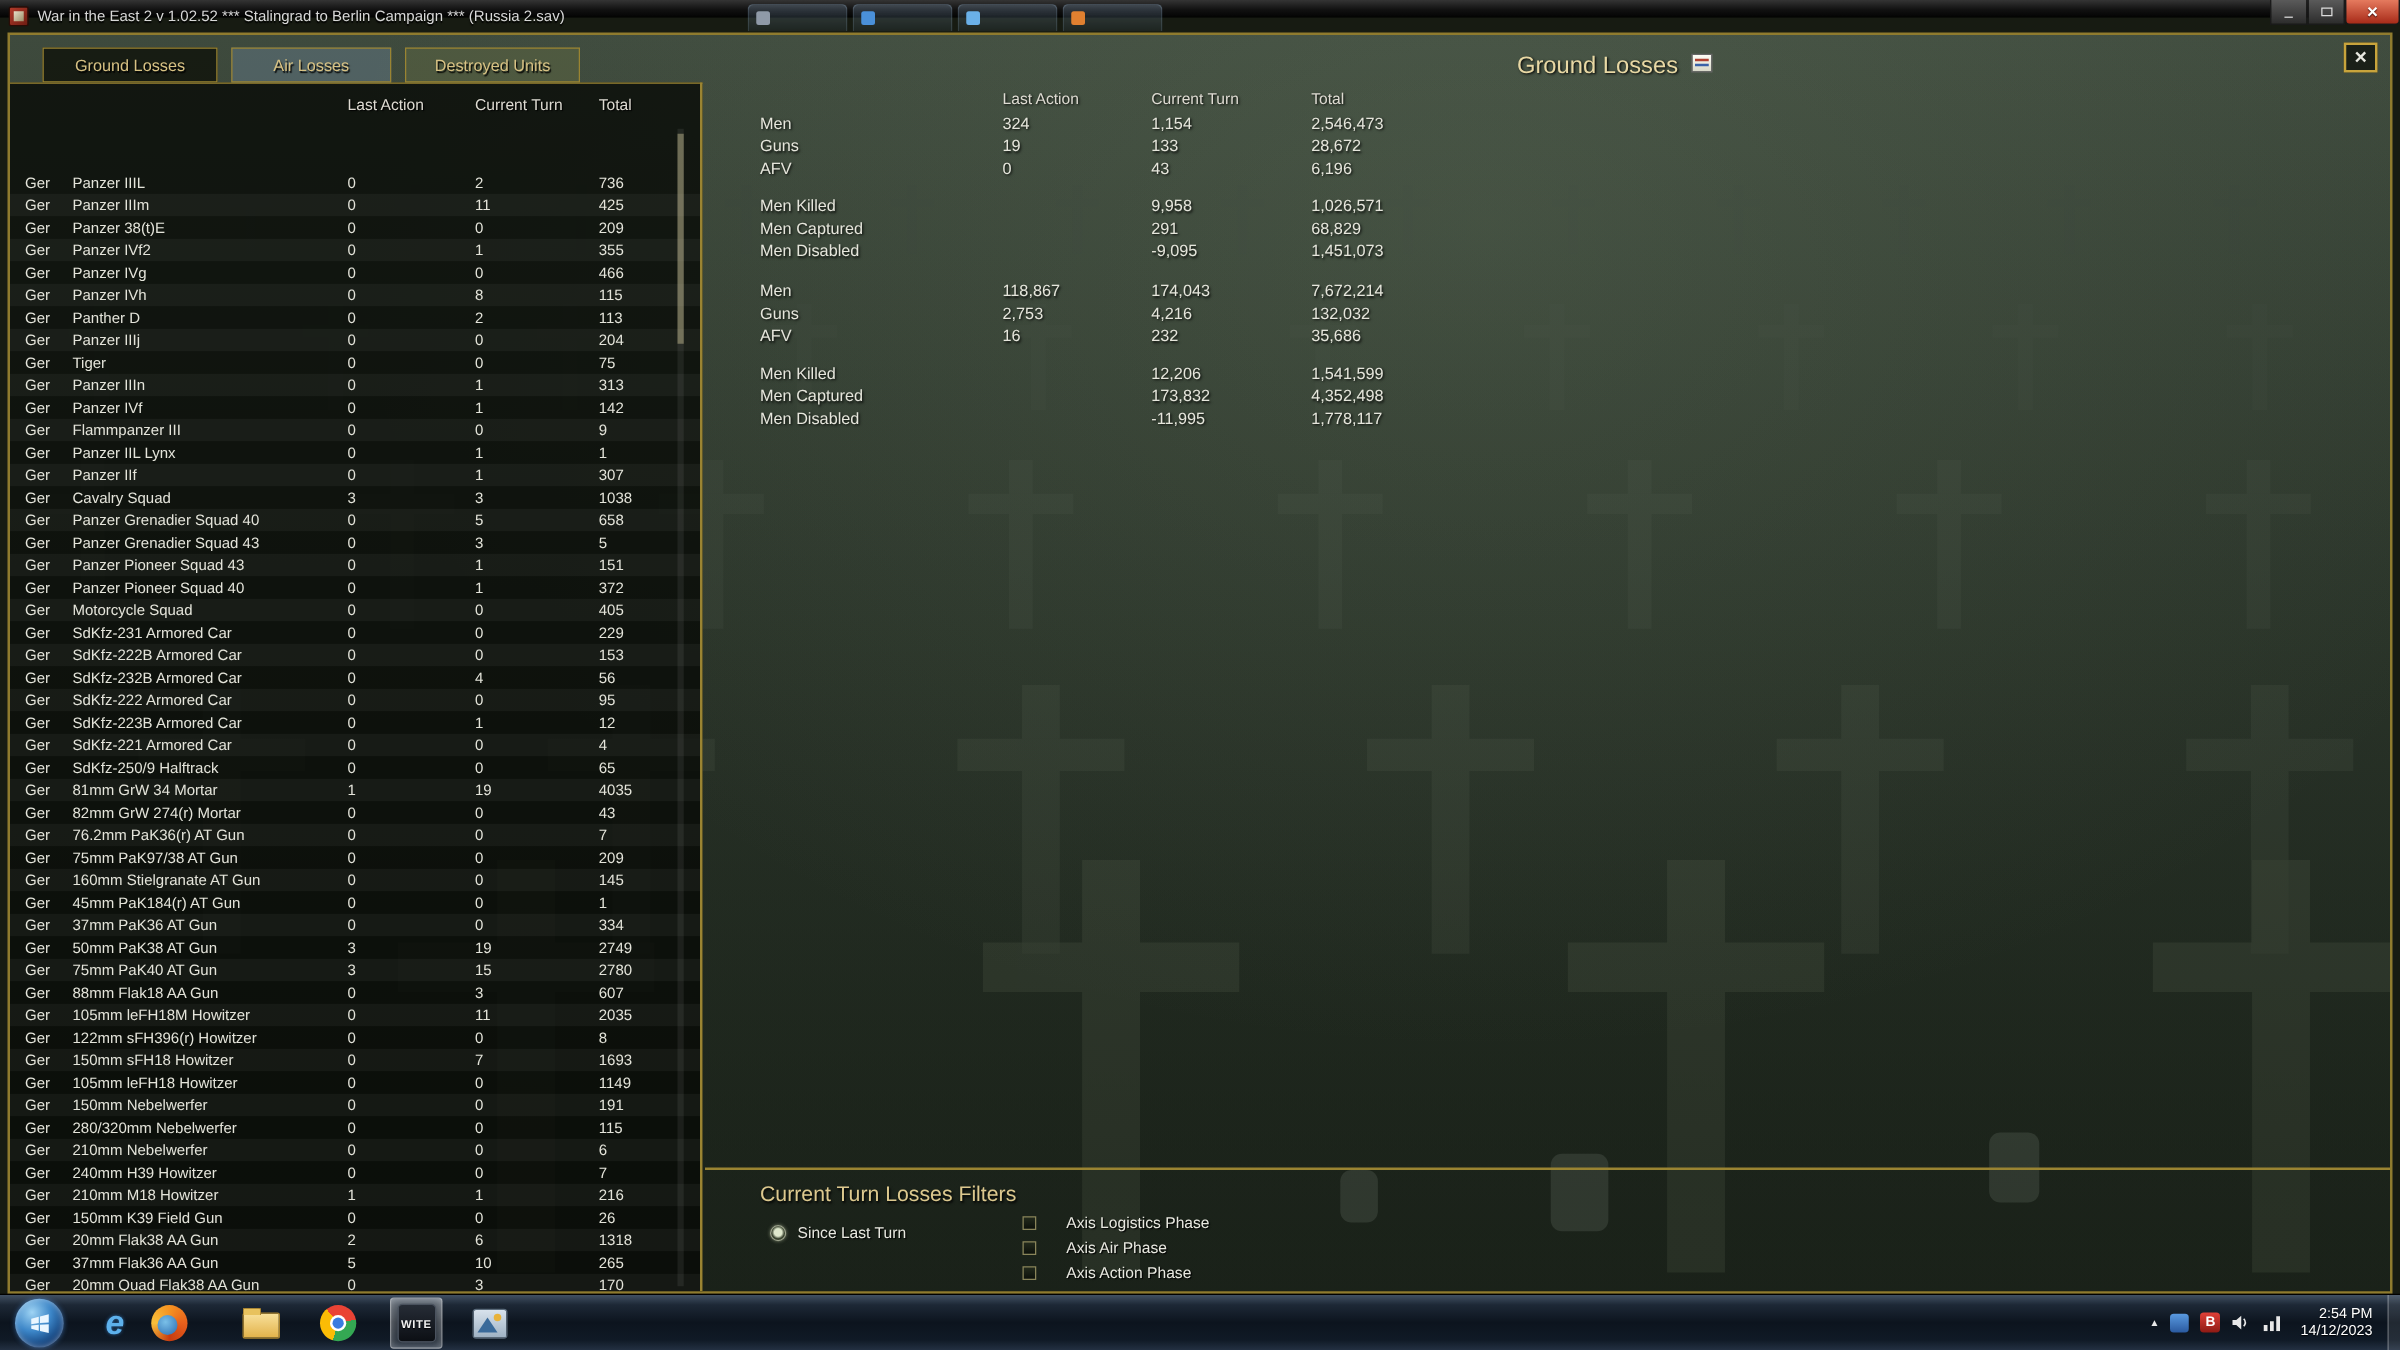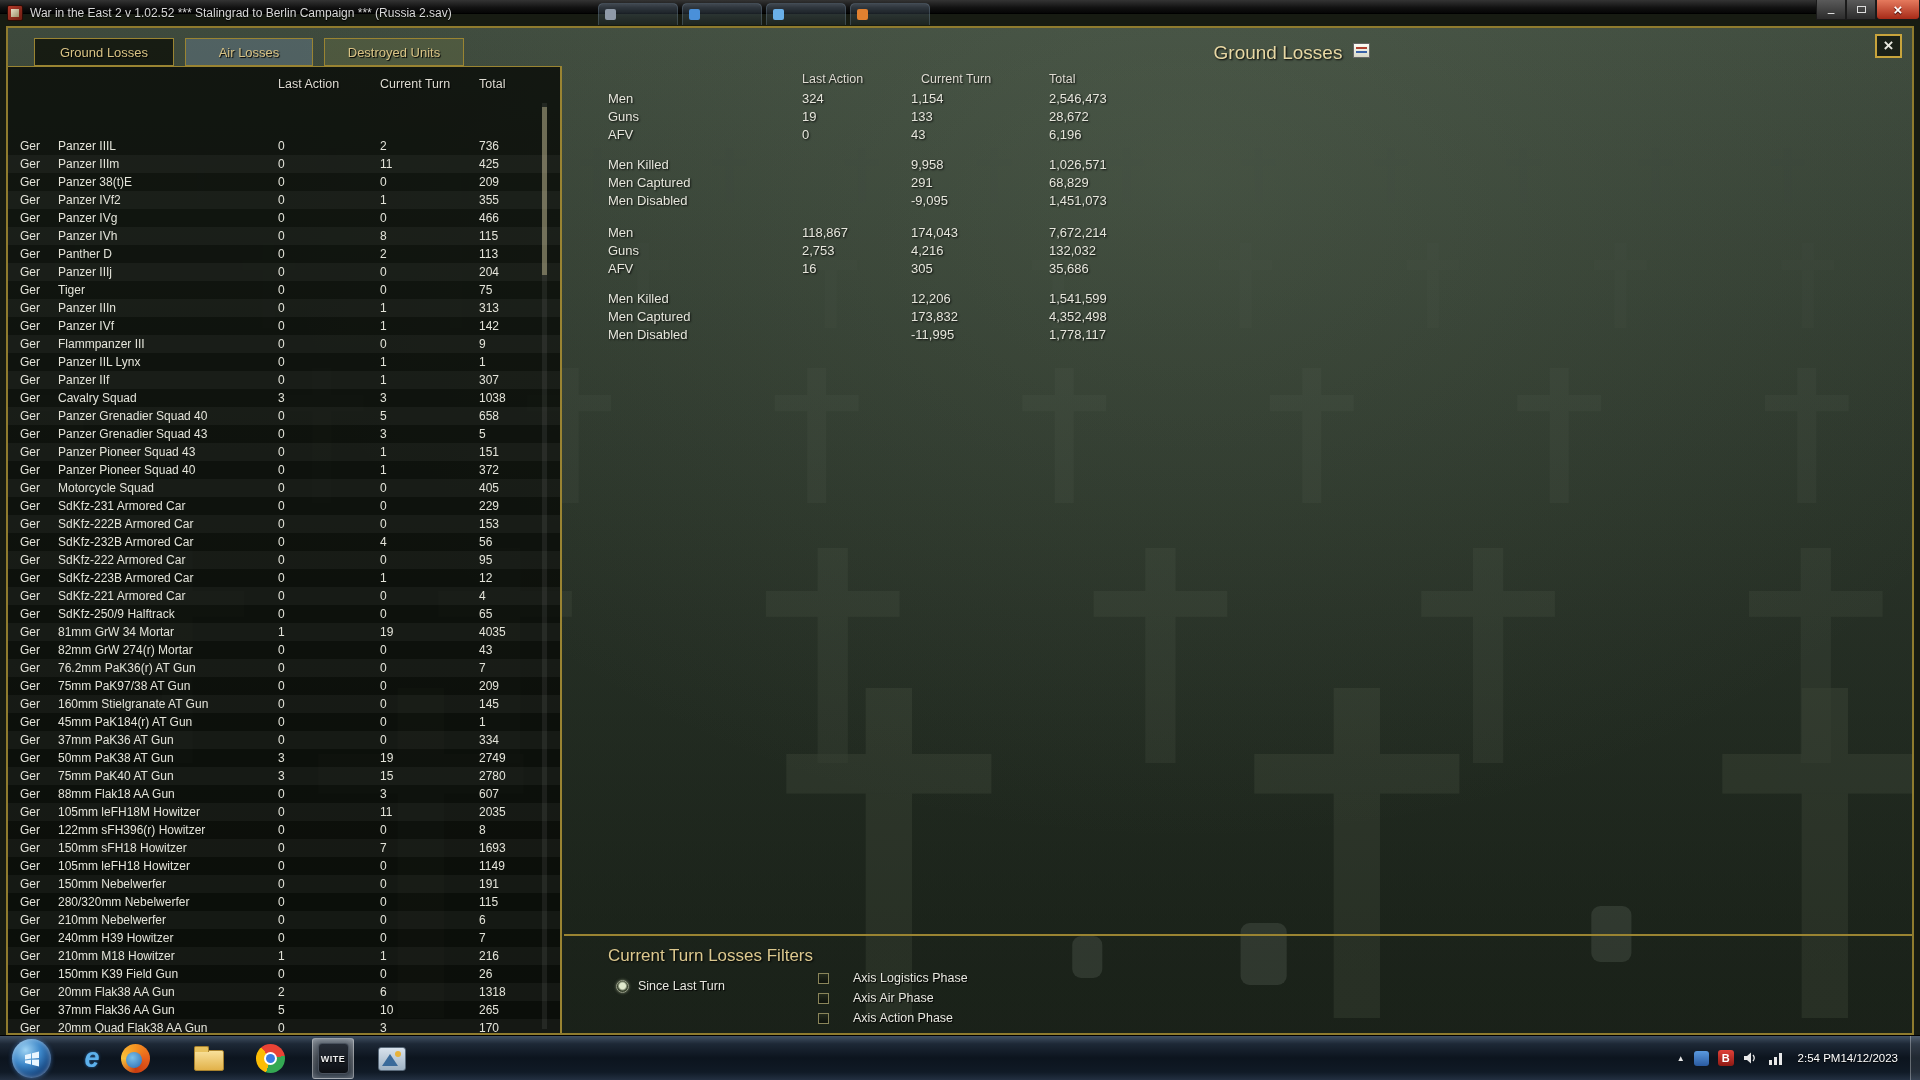--- a/index.html
+++ b/index.html
@@ -51,21 +51,21 @@
   .scroll-thumb{position:absolute;top:4px;left:0;width:5px;height:168px;background:rgba(205,195,150,.45);}
 
   
   .summary{position:absolute;left:600px;top:44px;width:620px;color:#e6e6dc;text-shadow:1px 1px 2px rgba(0,0,0,.85);z-index:4;}
   .sum-headers{position:relative;height:18px;font-size:12.5px;color:#dedbd2;}
   .sum-headers span{position:absolute;top:0;}
   .sh-last{left:194px;} .sh-cur{left:313px;} .sh-total{left:441px;}
   .section-title{margin-top:12px;height:26px;font-size:20px;color:#dcc88e;}
   .sum-row{position:relative;height:18px;line-height:18px;font-size:13px;}
   .sum-row span{position:absolute;top:0;white-space:nowrap;}
-  .sr-label{left:0;} .sr-last{left:194px;} .sr-cur{left:303px;} .sr-total{left:441px;}
+  .sr-label{left:0;} .sr-last{left:194px;} .sr-cur{left:313px;} .sr-total{left:441px;}
   .gap{height:12px;} .gap-lg{height:14px;}
 
   
   .filters{position:absolute;left:556px;right:0;top:906px;bottom:0;border-top:2px solid #9a8432;color:#e8e8e0;z-index:4;}
   .filters-title{position:absolute;left:44px;top:10px;font-size:17px;color:#dcc88e;text-shadow:1px 1px 2px #000;}
   .radio-row{position:absolute;left:52px;top:40px;height:20px;display:flex;align-items:center;gap:9px;font-size:12.5px;text-shadow:1px 1px 1px #000;}
   .radio{width:13px;height:13px;border-radius:50%;border:1px solid #9aa08a;background:radial-gradient(circle at 50% 45%,#dfe8cc 0 3px,#39432f 5px);box-shadow:0 0 3px rgba(220,230,190,.5);}
   .fcol{position:absolute;top:32px;}
   .fcol1{left:254px;} .fcol2{left:454px;}
   .check-row{height:20px;display:flex;align-items:center;gap:24px;font-size:12.5px;text-shadow:1px 1px 1px #000;}
@@ -86,21 +86,21 @@
   .chrome-core{width:9px;height:9px;border-radius:50%;background:#3a7ce0;}
   .wite-glyph{width:31px;height:31px;border-radius:4px;background:linear-gradient(#262c36,#0c0f14);border:1px solid #4a525e;color:#f0f0f0;font-size:9px;font-weight:bold;letter-spacing:.5px;display:flex;align-items:center;justify-content:center;text-shadow:0 1px 1px #000;}
   .viewer-glyph{width:28px;height:24px;border-radius:3px;background:linear-gradient(#d8e2ec,#9fb2c4);border:1px solid #5a6a7a;position:relative;overflow:hidden;}
   .viewer-glyph::before{content:"";position:absolute;left:3px;top:6px;width:0;height:0;border-left:8px solid transparent;border-right:8px solid transparent;border-bottom:12px solid #3a6a9a;}
   .viewer-glyph::after{content:"";position:absolute;right:4px;top:3px;width:6px;height:6px;border-radius:50%;background:#e8b23a;}
   .tray{position:absolute;right:22px;top:0;height:100%;display:flex;align-items:center;gap:9px;}
   .tray-chevron{color:#e8e8e8;font-size:8px;}
   .tray-chevron::before{content:"\25B2";}
   .tray-blue{width:15px;height:15px;border-radius:3px;background:linear-gradient(#5a9ae0,#2a5aa0);}
   .tray-b{width:16px;height:16px;border-radius:3px;background:linear-gradient(#e04038,#8e1a14);color:#fff;font-size:11px;font-weight:bold;display:flex;align-items:center;justify-content:center;}
-  .clock{display:flex;flex-direction:row;align-items:flex-end;justify-content:center;color:#fff;font-size:11.5px;line-height:14px;text-shadow:0 1px 1px #000;margin-left:5px;}
+  .clock{display:flex;flex-direction:column;align-items:flex-end;justify-content:center;color:#fff;font-size:11.5px;line-height:14px;text-shadow:0 1px 1px #000;margin-left:5px;}
   .show-desktop{position:absolute;right:0;top:0;width:10px;height:100%;background:rgba(255,255,255,.09);border-left:1px solid rgba(255,255,255,.3);}
 </style>
 </head>
 <body>
 
 <div class="screen">
 
   <div class="titlebar">
     <div class="app-icon"></div>
     <span class="tb-title">War in the East 2  v 1.02.52      ***  Stalingrad to Berlin Campaign   ***   (Russia 2.sav)</span>
@@ -727,21 +727,21 @@
           </div>
           <div class="sum-row">
             <span class="sr-label">Guns</span>
             <span class="sr-last">2,753</span>
             <span class="sr-cur">4,216</span>
             <span class="sr-total">132,032</span>
           </div>
           <div class="sum-row">
             <span class="sr-label">AFV</span>
             <span class="sr-last">16</span>
-            <span class="sr-cur">305</span>
+            <span class="sr-cur">232</span>
             <span class="sr-total">35,686</span>
           </div>
           <div class="gap"></div>
           <div class="sum-row">
             <span class="sr-label">Men Killed</span>
             <span class="sr-last"></span>
             <span class="sr-cur">12,206</span>
             <span class="sr-total">1,541,599</span>
           </div>
           <div class="sum-row">

